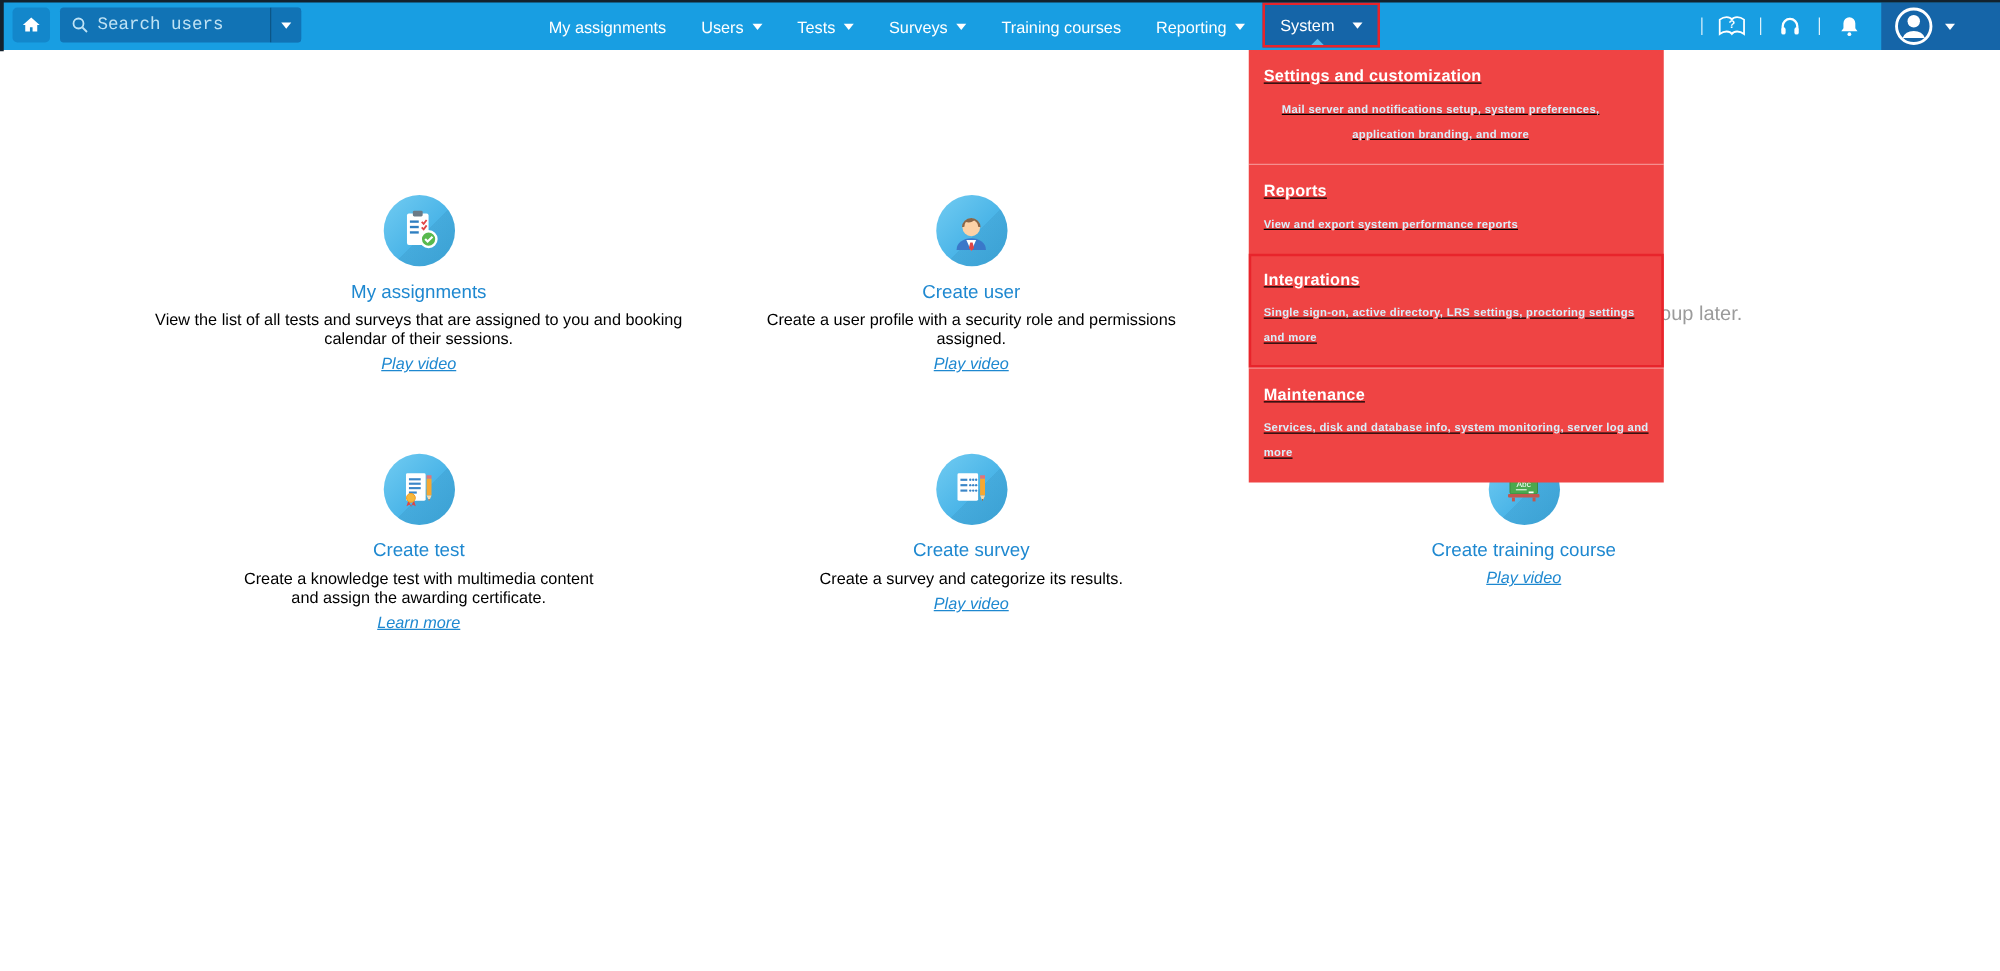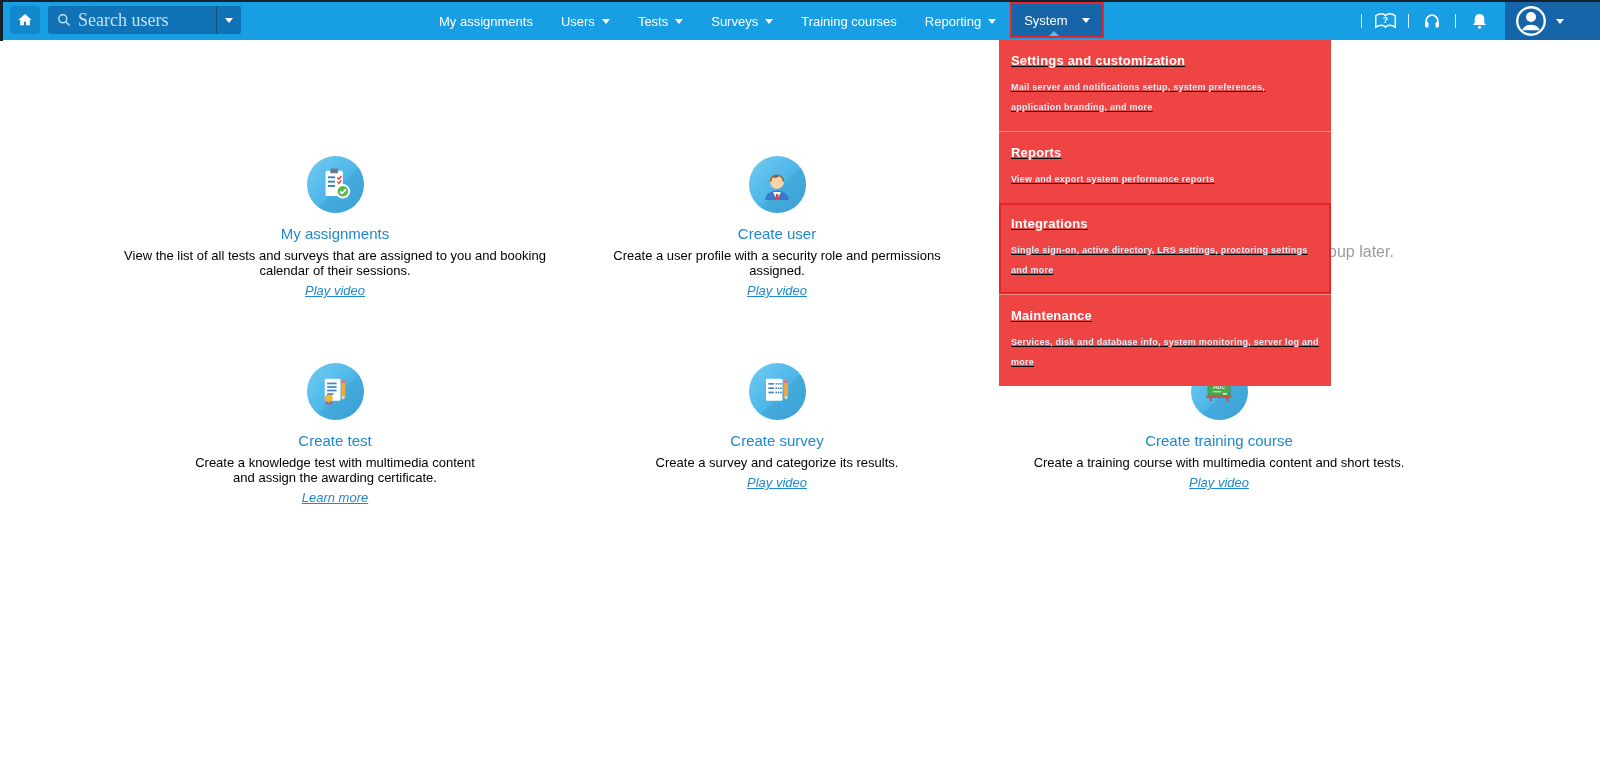--- a/index.html
+++ b/index.html
@@ -14,21 +14,21 @@
   .topstrip { position:absolute; top:0; left:0; width:1600px; height:2px; background:#13222E; z-index:40; }
   .leftstrip { position:absolute; top:0; left:0; width:3px; height:41px; background:#13222E; z-index:40; }
 
   .home-btn { position:absolute; left:10px; top:6px; width:30px; height:28px; background:#1387CB;
               border:none; border-radius:4px; display:flex; align-items:center; justify-content:center; cursor:pointer; padding:0; }
 
   .search-wrap { position:absolute; left:48px; top:6px; width:193px; height:28px; display:flex;
                  background:#1173B5; border-radius:3px; overflow:hidden; align-items:center; }
   .search-glyph { display:flex; align-items:center; padding-left:8px; }
   .search-input { flex:1; min-width:0; background:transparent; border:none; outline:none;
-                  color:#0f172a; font-size:18px; padding:0 6px; font-family:Liberation Serif, serif; }
+                  color:#0f172a; font-size:14px; padding:0 6px; font-family:Liberation Mono, monospace; }
   .search-input::placeholder { color:#BFE2F4; }
   .search-caret-btn { width:25px; height:28px; border:none; border-left:1px solid rgba(0,0,0,.25);
                       background:#1173B5; display:flex; align-items:center; justify-content:center; cursor:pointer; }
 
   .nav { position:absolute; left:425px; top:2px; height:38px; display:flex; }
   .nav-item { display:flex; align-items:center; gap:7px; padding:0 14px; color:#fff; font-size:13px;
               height:38px; cursor:pointer; white-space:nowrap; }
   .nav-item.active { background:#1565A8; border:2px solid #E8242B; height:36px; padding:0 12px;gap:14px; }
   .caret { width:0; height:0; border-left:4px solid transparent; border-right:4px solid transparent; border-top:5px solid #fff; }
   .notch { position:absolute; left:1049px; top:31px; width:0; height:0; z-index:35;
@@ -40,21 +40,21 @@
   .avatar-block { margin-left:12px; height:38px; width:95px; background:#1565A8;
                   display:flex; align-items:center; padding-left:10px; gap:9px; cursor:pointer; }
 
   
   .menu { position:absolute; left:999px; top:40px; width:332px; background:#ef4444; z-index:30;text-decoration:underline; }
   .menu-item { padding:13px 12px 14px; cursor:pointer; }
   .menu-item + .menu-item { border-top:1px solid rgba(255,255,255,.4); }
   .menu-item.annotated { border:2px solid #E8242B; padding:11px 10px 12px; }
   .menu-title { color:#ffffff; font-size:13px; font-weight:700; letter-spacing:.2px; margin-bottom:9px; }
   .menu-desc { color:#D9EFFB; font-size:9px; font-weight:600; line-height:20px; letter-spacing:.25px; }
-  .menu-item:first-child .menu-desc { max-width:283px; }
+  .menu-item:first-child .menu-desc { max-width:283px;text-align:center; }
 
   
   .card { position:absolute; text-align:center; }
   .icon-circle { width:57px; height:57px; border-radius:50%; margin:0 auto; position:relative;
                  background:linear-gradient(135deg,#72CCF2 0%,#4BB5E8 55%,#3EA9DD 100%);
                  display:flex; align-items:center; justify-content:center; cursor:pointer; }
   .icon-circle::after { content:""; position:absolute; inset:0; border-radius:50%;
                  background:linear-gradient(135deg, transparent 55%, rgba(20,80,120,.10) 55%); }
   .icon-circle svg { position:relative; z-index:1; }
   .card-title { margin-top:12px; color:#1E88D0; font-size:15px; cursor:pointer; }
@@ -274,17 +274,16 @@
       <rect x="14" y="13" width="28" height="19" rx="1.5" fill="#4AA94E" stroke="#3C8C40"></rect>
       <text x="28" y="24.5" font-size="8.5" fill="#fff" text-anchor="middle" font-family="Liberation Sans, sans-serif">Abc</text>
       <rect x="20" y="27" width="11" height="1.4" fill="#DFF6E0" opacity="0.85"></rect>
       <rect x="33" y="29.5" width="5" height="1.8" fill="#fff"></rect>
       <rect x="12" y="32" width="32" height="3.6" rx="1" fill="#C2574E"></rect>
       <rect x="16" y="35.6" width="3" height="4" fill="#C2574E"></rect>
       <rect x="37" y="35.6" width="3" height="4" fill="#C2574E"></rect>
     </svg>
   </div>
   <div class="card-title">Create training course</div>
-  <div class="card-desc">Create a training course with multimedia content and short tests.</div>
   <a class="card-link">Play video</a>
 </div>
 
 <div class="fragment">for the group later.</div>
 
 </body></html>

